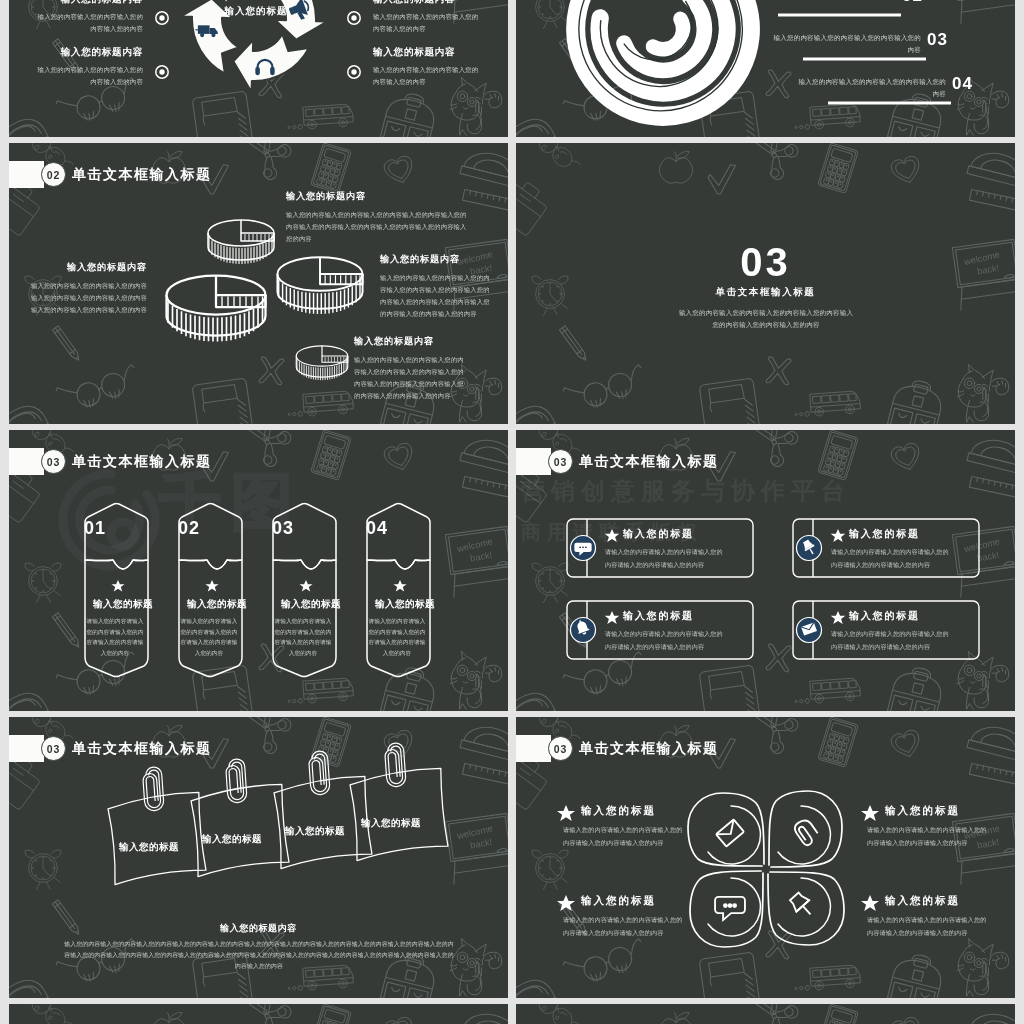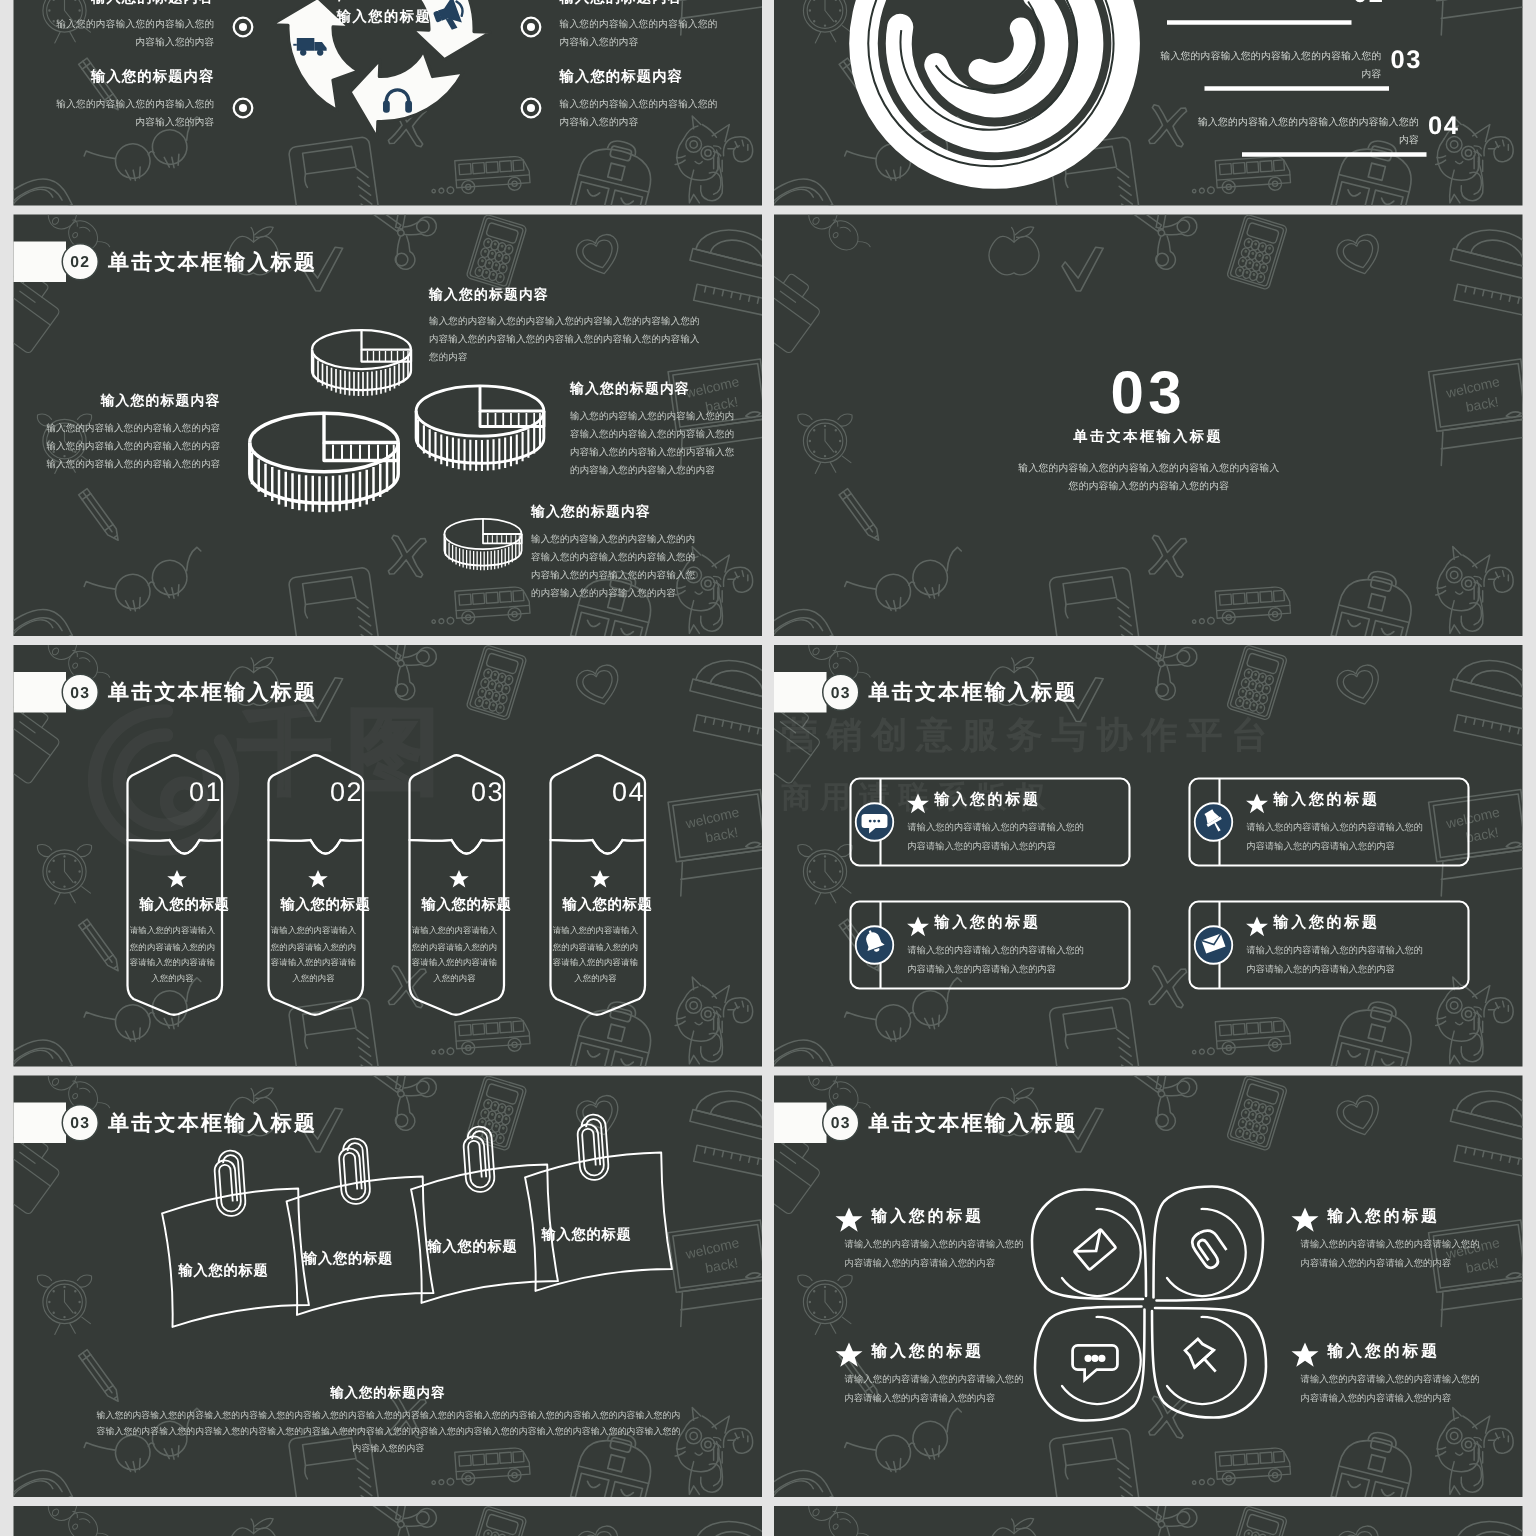--- a/index.html
+++ b/index.html
@@ -56,22 +56,22 @@
   
   .sec-num{position:absolute;left:0;right:0;top:99px;text-align:center;font-size:40px;
            font-weight:700;color:#fff;letter-spacing:3px;line-height:40px;
            font-family:"Liberation Sans",sans-serif;}
   .sec-sub{position:absolute;left:0;right:0;top:142px;text-align:center;font-size:9.5px;
            font-weight:700;color:#fff;letter-spacing:1.6px;line-height:13px;}
   .sec-bd{position:absolute;left:160px;width:180px;top:164px;text-align:center;
           font-size:6.5px;color:#cdd2ce;line-height:12px;letter-spacing:.2px;}
 
   
-  .bn-num{position:absolute;top:87px;left:0;width:64px;text-align:right;font-size:18px;
-          font-weight:400;color:#fff;letter-spacing:1px;line-height:22px;
+  .bn-num{position:absolute;top:87px;left:0;width:64px;text-align:left;font-size:18px;
+          font-weight:700;color:#fff;letter-spacing:1px;line-height:22px;
           font-family:"Liberation Sans",sans-serif;}
   .bn-h{position:absolute;top:167px;left:-7px;width:78px;text-align:center;font-size:9.6px;
         font-weight:700;color:#fff;letter-spacing:.4px;line-height:13px;}
   .bn-b{position:absolute;top:186px;left:1px;width:62px;text-align:center;font-size:5.6px;
         color:#cbd0cb;line-height:10.5px;letter-spacing:.1px;}
 
   
   .cd{position:absolute;width:186px;height:58px;}
   .cd-h{position:absolute;left:56px;top:8px;font-size:10px;font-weight:700;color:#fff;
         letter-spacing:1.8px;line-height:13px;}

